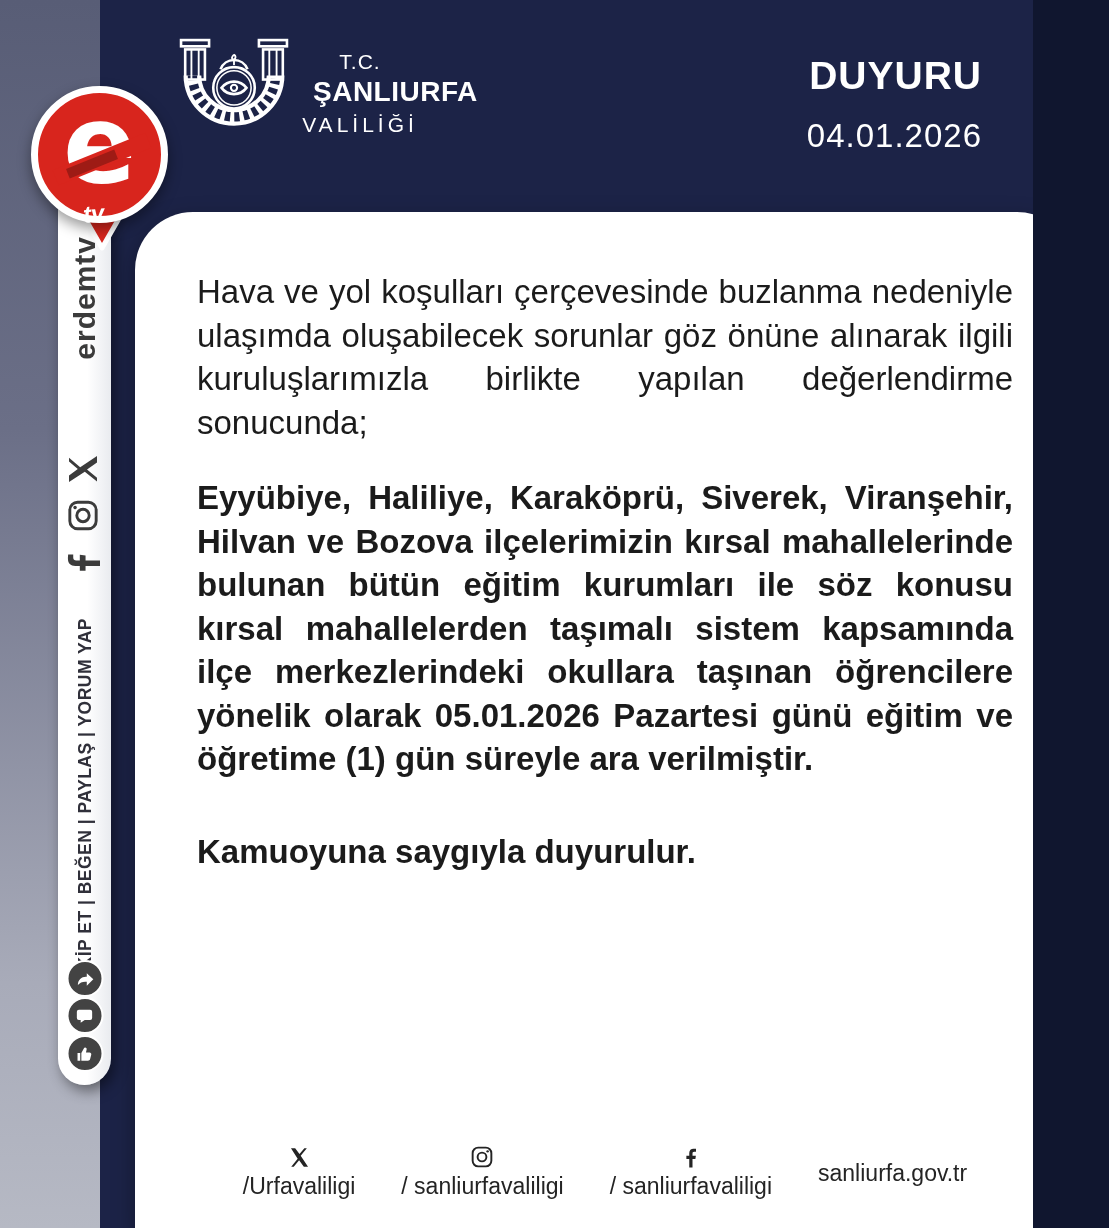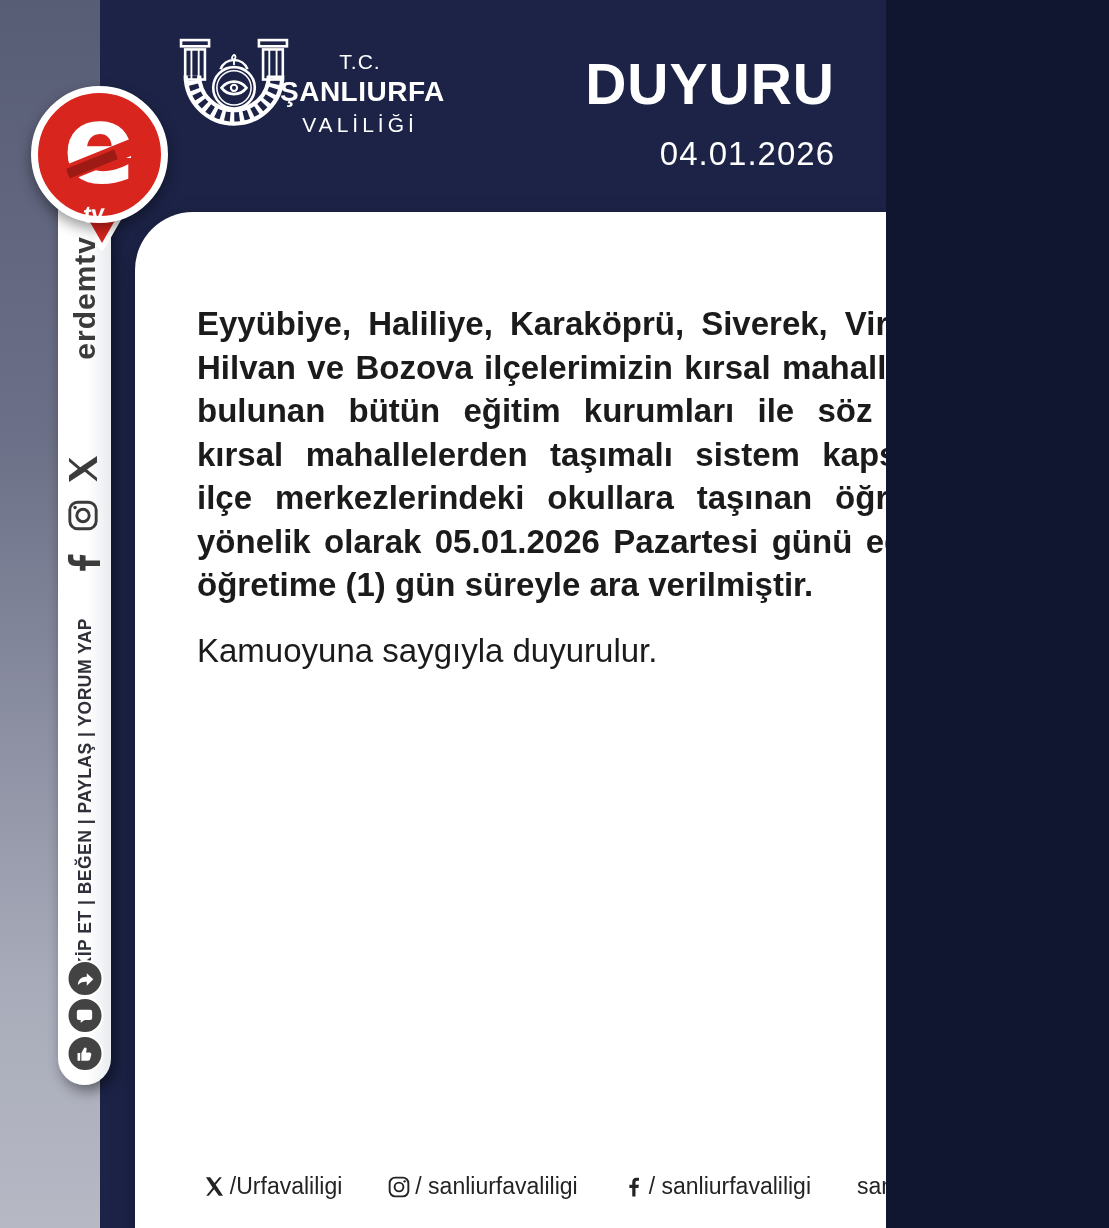--- a/index.html
+++ b/index.html
@@ -1,46 +1,46 @@
 <!DOCTYPE html>
 <html><head>
 <meta charset="utf-8">
 <style>
   html,body{margin:0;padding:0;background:#10162f;}
-  .stage{position:relative;width:886px;height:1228px;overflow:hidden;
+  .stage{position:relative;width:1033px;height:1228px;overflow:hidden;
          background:#1c2347;font-family:"Liberation Sans",sans-serif;}
 
   
   .grad-strip{position:absolute;left:0;top:0;width:100px;height:100%;
     background:linear-gradient(180deg,#585d76 0%,#6b6f87 35%,#a8abb9 80%,#b6b9c4 100%);}
 
   
   .valilik-logo{position:absolute;left:176px;top:38px;width:116px;height:108px;}
   .org{position:absolute;left:280px;top:50px;width:160px;text-align:center;color:#fff;}
   .org .tc{font-size:21px;font-weight:400;letter-spacing:1px;}
-  .org .city{font-size:28px;font-weight:700;letter-spacing:.5px;margin-top:2px;}
+  .org .city{font-size:28px;font-weight:700;letter-spacing:.5px;margin-top:2px;margin-left:33px;}
   .org .office{font-size:21px;font-weight:400;letter-spacing:4px;margin-top:5px;}
 
   .duyuru{position:absolute;right:51px;top:56px;text-align:right;color:#fff;}
-  .duyuru .label{font-size:57px;font-weight:800;letter-spacing:1px;line-height:1;}
+  .duyuru .label{font-size:39px;font-weight:800;letter-spacing:1px;line-height:1;}
   .duyuru .date{font-size:33px;font-weight:400;letter-spacing:1px;margin-top:22px;}
 
   
   .card{position:absolute;left:135px;top:212px;width:940px;height:1016px;
     background:#fff;border-radius:58px 58px 0 0;box-shadow:0 8px 22px rgba(0,0,0,.35);
     box-sizing:border-box;padding:58px 62px 0 62px;}
   .card p{margin:0;color:#1b1b1b;font-size:33px;line-height:1.32;
     text-align:justify;text-align-last:left;}
   .card .p1{font-weight:500;}
   .card .p2{font-weight:700;margin-top:32px;}
-  .card .p3{font-weight:400;margin-top:22px;text-align:left;}
+  .card .p3{font-weight:700;margin-top:49px;text-align:left;}
   .card-footer{position:absolute;left:62px;right:62px;bottom:28px;
     display:flex;justify-content:center;align-items:center;gap:46px;
     font-size:23px;color:#242424;white-space:nowrap;}
-  .card-footer .item{display:flex;align-items:center;gap:5px;}
+  .card-footer .item{display:flex;align-items:center;gap:5px;flex-direction:column;}
   .card-footer svg{display:block;}
 
   
   .pill{position:absolute;left:58px;top:136px;width:53px;height:949px;
     border-radius:27px;background:linear-gradient(90deg,#ffffff 55%,#e9ebef 100%);
     box-shadow:4px 6px 14px rgba(0,0,0,.45);z-index:4;}
   .vtext{position:absolute;left:50%;transform:translateX(-50%) rotate(180deg);
     writing-mode:vertical-rl;white-space:nowrap;}
   .brand{top:100px;font-size:30px;font-weight:700;color:#3b3b3b;letter-spacing:1px;}
   .actions{top:482px;font-size:17.5px;font-weight:700;color:#30303a;letter-spacing:.5px;}
@@ -107,20 +107,21 @@
     <div class="city">ŞANLIURFA</div>
     <div class="office">VALİLİĞİ</div>
   </div>
 
   <div class="duyuru">
     <div class="label">DUYURU</div>
     <div class="date">04.01.2026</div>
   </div>
 
   <div class="card">
+    <p class="p1">Hava ve yol koşulları çerçevesinde buzlanma nedeniyle ulaşımda oluşabilecek sorunlar göz önüne alınarak ilgili kuruluşlarımızla birlikte yapılan değerlendirme sonucunda;</p>
     <p class="p2">Eyyübiye, Haliliye, Karaköprü, Siverek, Viranşehir, Hilvan ve Bozova ilçelerimizin kırsal mahallelerinde bulunan bütün eğitim kurumları ile söz konusu kırsal mahallelerden taşımalı sistem kapsamında ilçe merkezlerindeki okullara taşınan öğrencilere yönelik olarak 05.01.2026 Pazartesi günü eğitim ve öğretime (1) gün süreyle ara verilmiştir.</p>
     <p class="p3">Kamuoyuna saygıyla duyurulur.</p>
 
     <div class="card-footer">
       <div class="item">
         <svg width="21" height="21" viewBox="0 0 16 16" fill="#242424">
           <path d="M1.5 1h3.2L8 5.4 11.7 1h1.9L8.9 6.6 14.5 15h-3.2L7.7 10 3.6 15H1.7l4.9-6.1L1.5 1z"></path>
         </svg>
         <span>/Urfavaliligi</span>
       </div>

